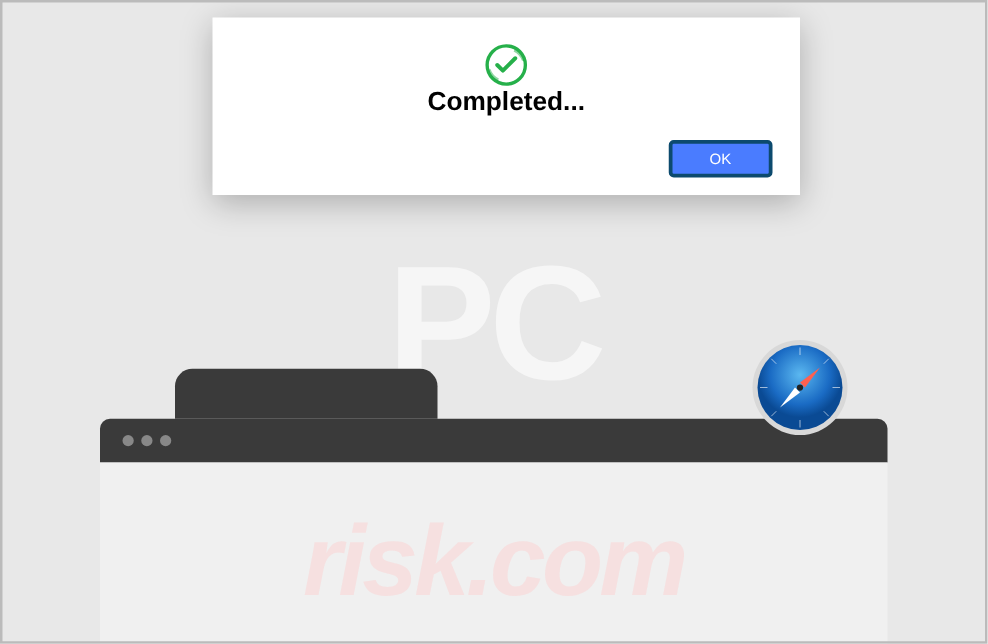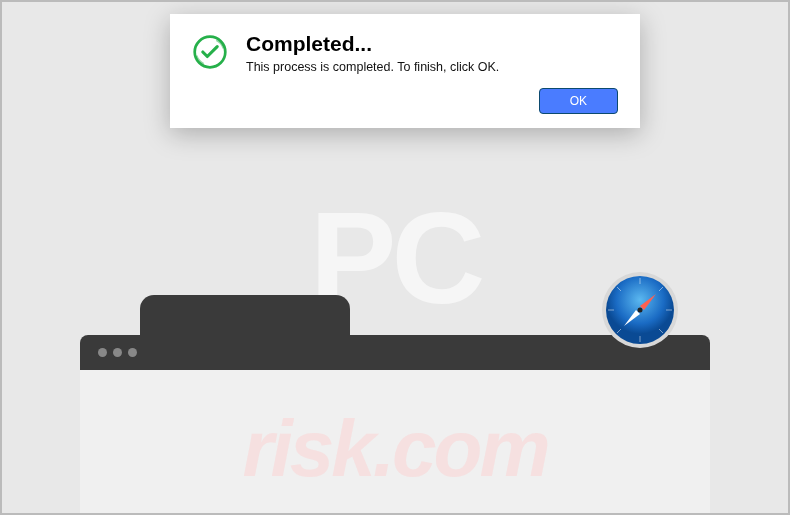--- a/index.html
+++ b/index.html
@@ -99,22 +99,22 @@
       top: 14px;
       left: 170px;
       width: 470px;
       background: #fff;
       box-shadow: 0 6px 24px rgba(0,0,0,0.25);
       z-index: 10;
       padding: 18px 22px 14px 22px;
     }
     .dialog-content {
       display: flex;
-      gap: 18px;
-      align-items: flex-start;
+      align-items: center;
+      flex-direction: column;
     }
     .dialog-icon {
       flex-shrink: 0;
       width: 36px;
       height: 36px;
       margin-top: 2px;
     }
     .dialog-text {
       flex: 1;
     }
@@ -129,21 +129,21 @@
       color: #111;
     }
     .dialog-actions {
       display: flex;
       justify-content: flex-end;
       margin-top: 14px;
     }
     .ok-button {
       background: #4a7cff;
       color: #fff;
-      border: 1px solid #0c4a6e;
+      border: 3px solid #0c4a6e;
       border-radius: 4px;
       padding: 5px 30px;
       font-size: 12px;
       cursor: pointer;
     }
     
     
     .frame {
       position: absolute;
       inset: 0;
@@ -208,19 +208,18 @@
     <div class="dialog-icon">
       <svg viewBox="0 0 40 40">
         <circle cx="20" cy="20" r="17" fill="none" stroke="#26b04a" stroke-width="3"></circle>
         <path d="M 12 20 L 17 25 L 28 14" fill="none" stroke="#26b04a" stroke-width="3.5" stroke-linecap="round" stroke-linejoin="round"></path>
         <path d="M 27 7 A 16 16 0 0 1 35 16" fill="none" stroke="#26b04a" stroke-width="2" opacity="0.5"></path>
         <path d="M 13 33 A 16 16 0 0 1 5 24" fill="none" stroke="#26b04a" stroke-width="2" opacity="0.5"></path>
       </svg>
     </div>
     <div class="dialog-text">
       <div class="dialog-title">Completed...</div>
-      <div class="dialog-message">This process is completed. To finish, click OK.</div>
     </div>
   </div>
   <div class="dialog-actions">
     <button class="ok-button">OK</button>
   </div>
 </div>
 
 </body></html>

